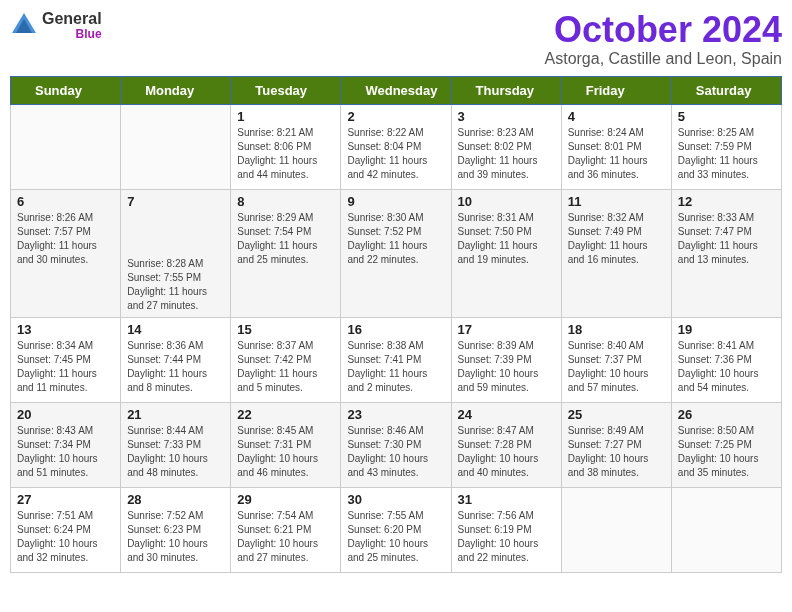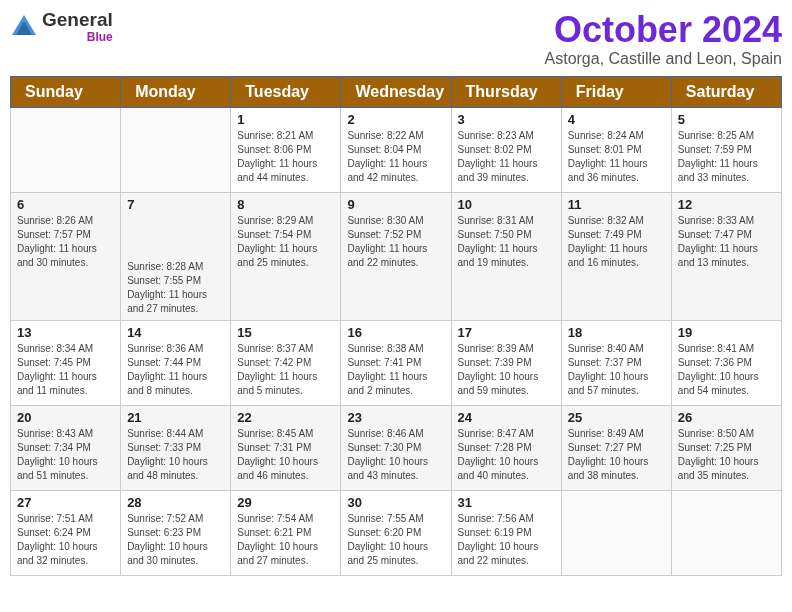--- a/index.html
+++ b/index.html
@@ -20,21 +20,21 @@
       display: flex;
       align-items: center;
       gap: 4px;
     }
     .logo-text {
       display: flex;
       flex-direction: column;
       line-height: 1.1;
     }
     .logo-general {
-      font-size: 19px;
+      font-size: 16px;
       font-weight: bold;
       color: #333;
     }
     .logo-blue {
       font-size: 12px;
       font-weight: bold;
       color: #a21caf;
       text-align: right;
     }
     .logo-icon {
@@ -54,25 +54,25 @@
       font-size: 16px;
       color: #555;
       margin-left: 24px;
     }
     table {
       width: 100%;
       border-collapse: collapse;
       table-layout: fixed;
     }
     thead th {
-      background-color: #a16207;
+      background-color: #4d7c0f;
       color: white;
       text-align: left;
-      padding: 6px 14px;
-      font-size: 16px;
+      padding: 6px 24px;
+      font-size: 13px;
       font-weight: bold;
       border: 1px solid #3a6aaa;
     }
     tbody td {
       border: 1px solid #ccc;
       vertical-align: top;
       padding: 4px 6px;
       font-size: 10.5px;
       color: #333;
       height: 85px;

